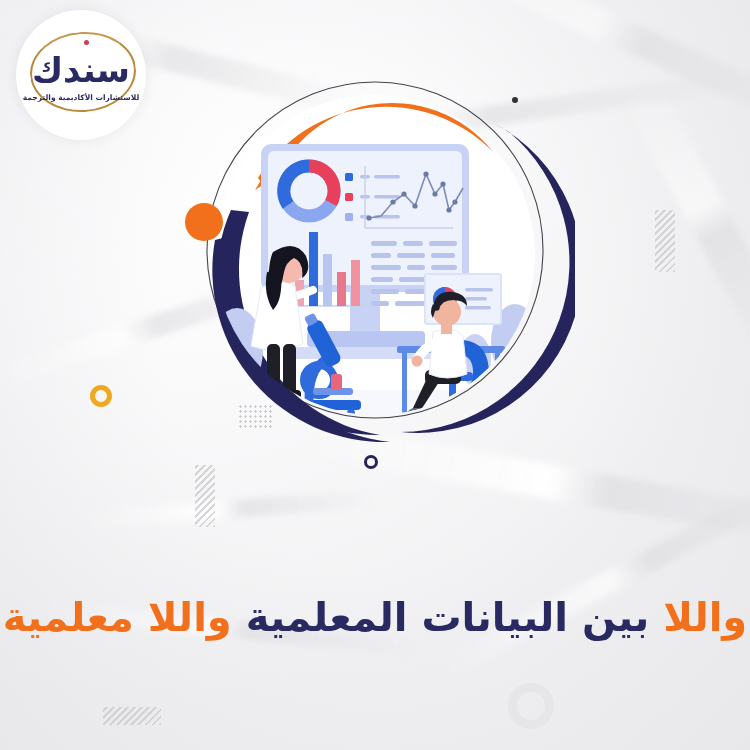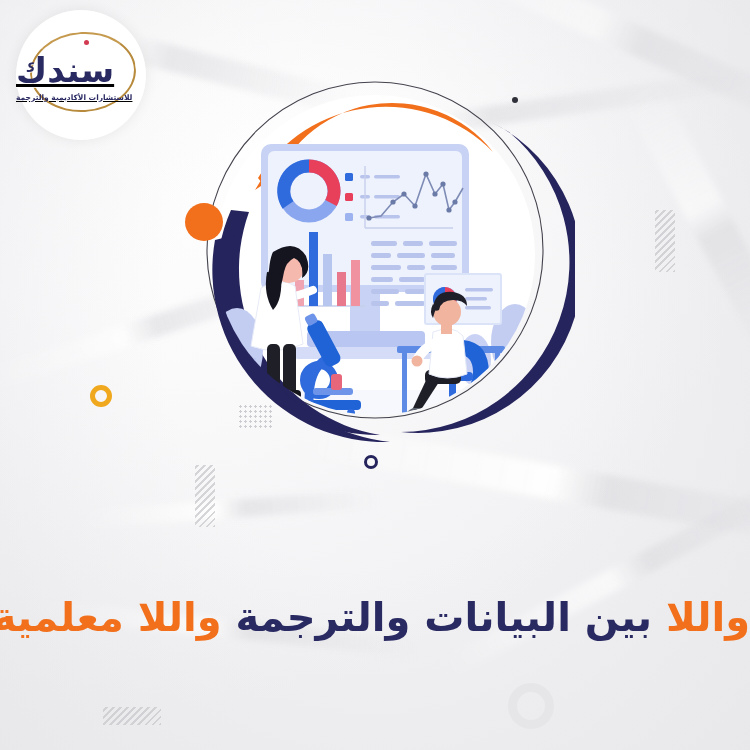--- a/index.html
+++ b/index.html
@@ -48,23 +48,22 @@
   
   .logo-badge {
     position: absolute;
     left: 16px; top: 10px;
     width: 130px; height: 130px;
     border-radius: 50%;
     background: #ffffff;
     box-shadow: 0 0 14px rgba(0,0,0,.07);
     display: flex;
     flex-direction: column;
-    align-items: flex-start;
+    align-items: center;
     justify-content: center;
-    text-decoration: underline;
   }
   .logo-ring {
     position: absolute;
     left: 14px; top: 22px;
     width: 102px; height: 76px;
     border: 2.5px solid #b78a3c;
     border-radius: 50%;
     border-top-color: #c59a4e;
     border-left-color: #b78a3c;
     transform: rotate(-4deg);
@@ -362,16 +361,16 @@
   </div>
 
   <div class="logo-badge">
     <div class="logo-ring"></div>
     <div class="logo-dot"></div>
     <div class="logo-word">سندك</div>
     <div class="logo-sub">للاستشارات الأكاديمية والترجمة</div>
   </div>
 
   <div class="headline">
-    <span class="hl-orange">واللا</span><span class="hl-navy"> بين البيانات والترجمة</span><span class="hl-orange"> واللا معلمية</span>
+    <span class="hl-orange">واللا</span><span class="hl-navy"> بين البيانات المعلمية</span><span class="hl-orange"> واللا معلمية</span>
   </div>
 
 </div>
 
 </body></html>

